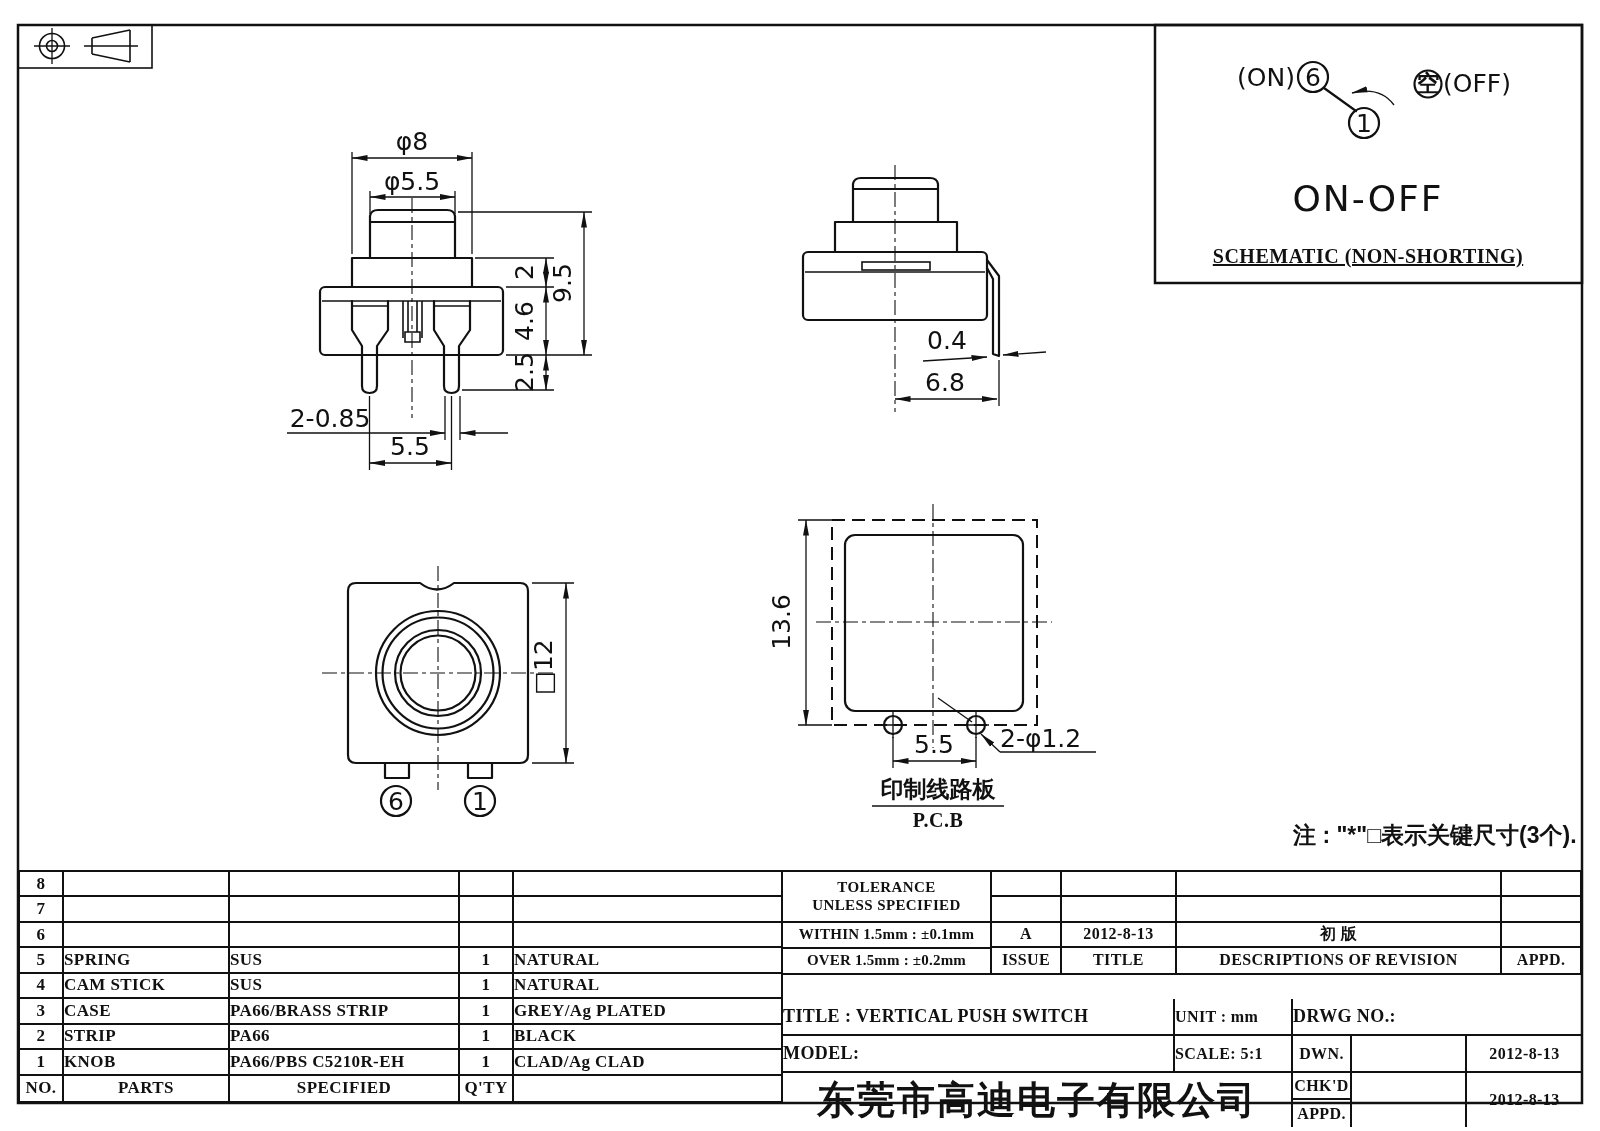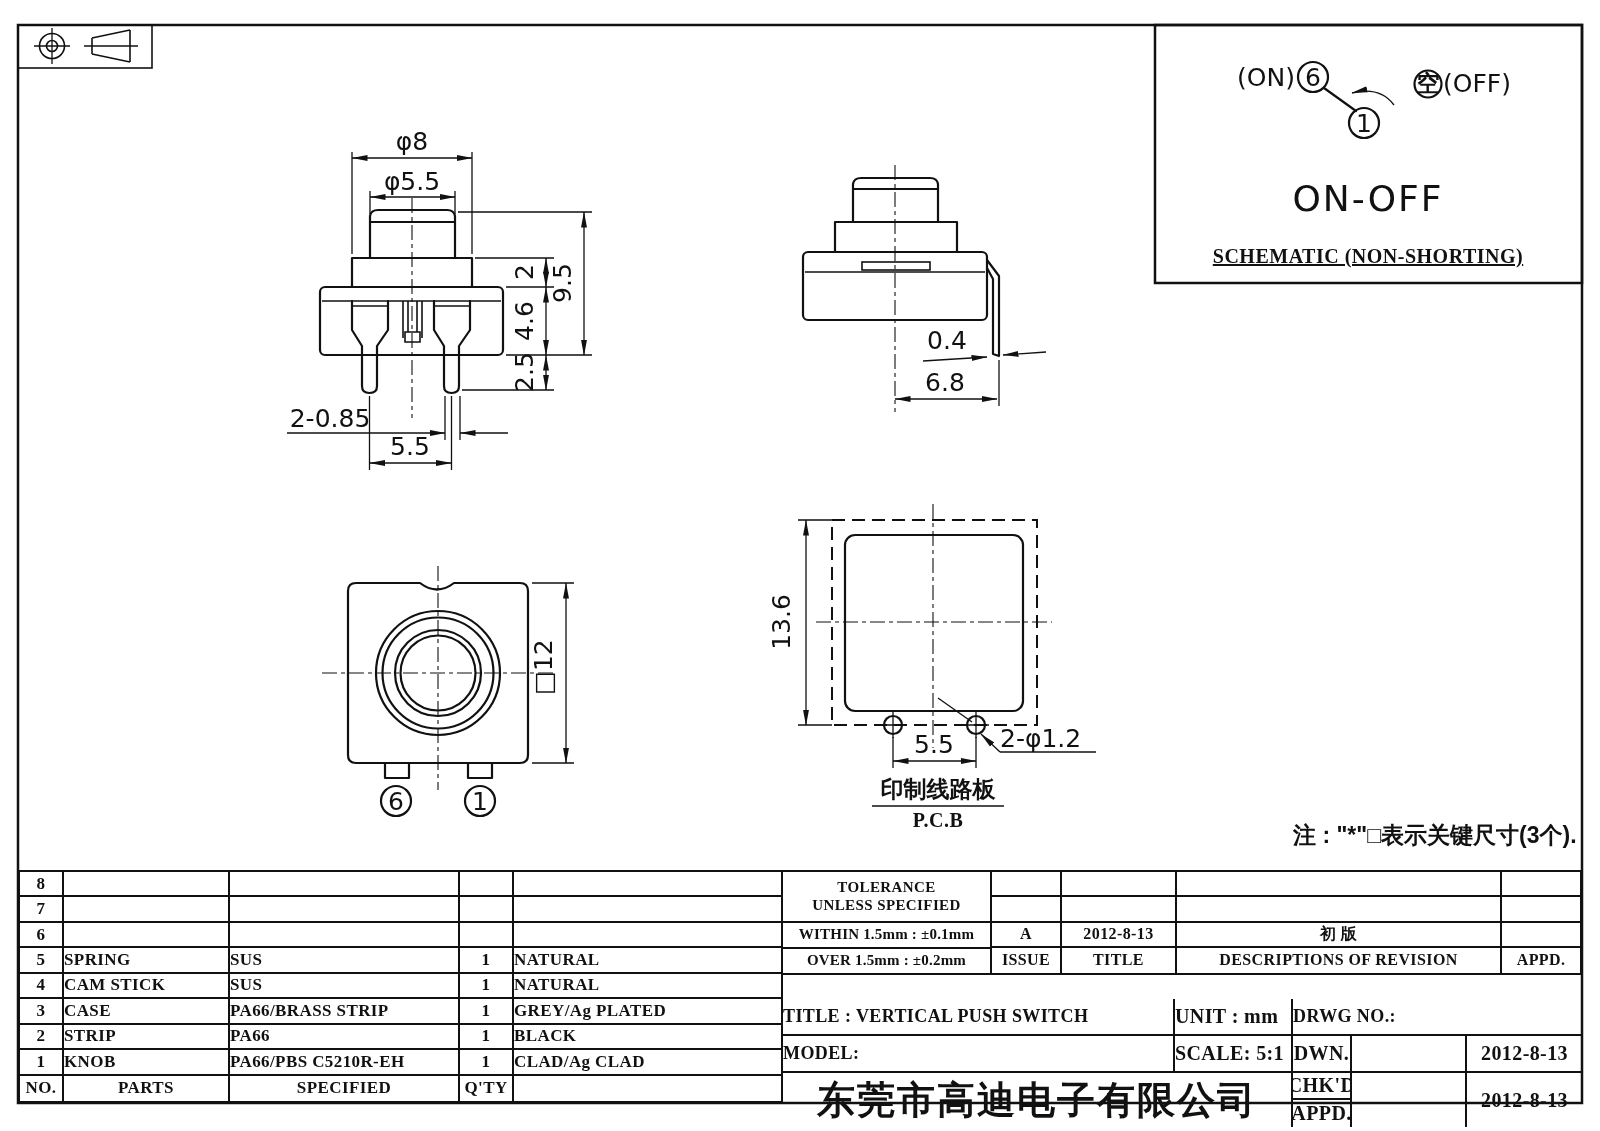--- a/index.html
+++ b/index.html
@@ -25,21 +25,21 @@
        display:flex;flex-direction:column;font-size:15px}
   #tol .hd{flex:2;display:flex;flex-direction:column;align-items:center;justify-content:center;font-weight:700;line-height:1.25;letter-spacing:.4px}
   #tol .rw{flex:1;border-top:2px solid #111;display:flex;align-items:center;justify-content:center;font-weight:700;letter-spacing:.2px}
   #rev{left:990px;top:870px;width:592px;height:105px;border-top:2.5px solid #111;border-left:2px solid #111;
        border-bottom:2.5px solid #111;border-right:2.5px solid #111;display:grid;
        grid-template-columns:70px 115px 325px 1fr;grid-template-rows:repeat(4,1fr);font-size:16px}
   #tb{left:783px;top:999px;width:799px;height:128px;font-size:18px}
   #tb .r1,#tb .r2{height:35px;display:flex;border-bottom:2px solid #111}
   #tb .r3{height:54px;display:flex}
   .w392{width:392px}.w118{width:118px}.w59{width:59px}.w115{width:115px}.fx{flex:1}
-  .lab{font-size:20px}
+  .lab{font-size:16px}
   .half{height:50%;display:flex;align-items:center;justify-content:center}
   #company{font:600 38px "Liberation Sans",sans-serif;letter-spacing:2px}
 </style>
 </head>
 <body>
 
 <div class="sheet">
 
 <svg width="1600" height="1131" viewBox="0 0 1600 1131">
   <defs>

